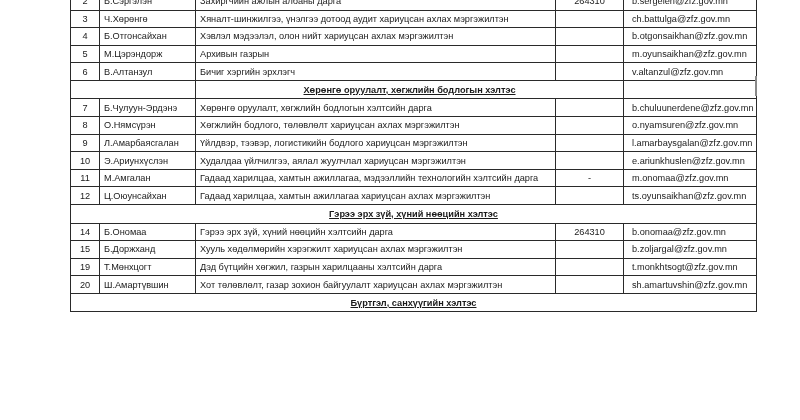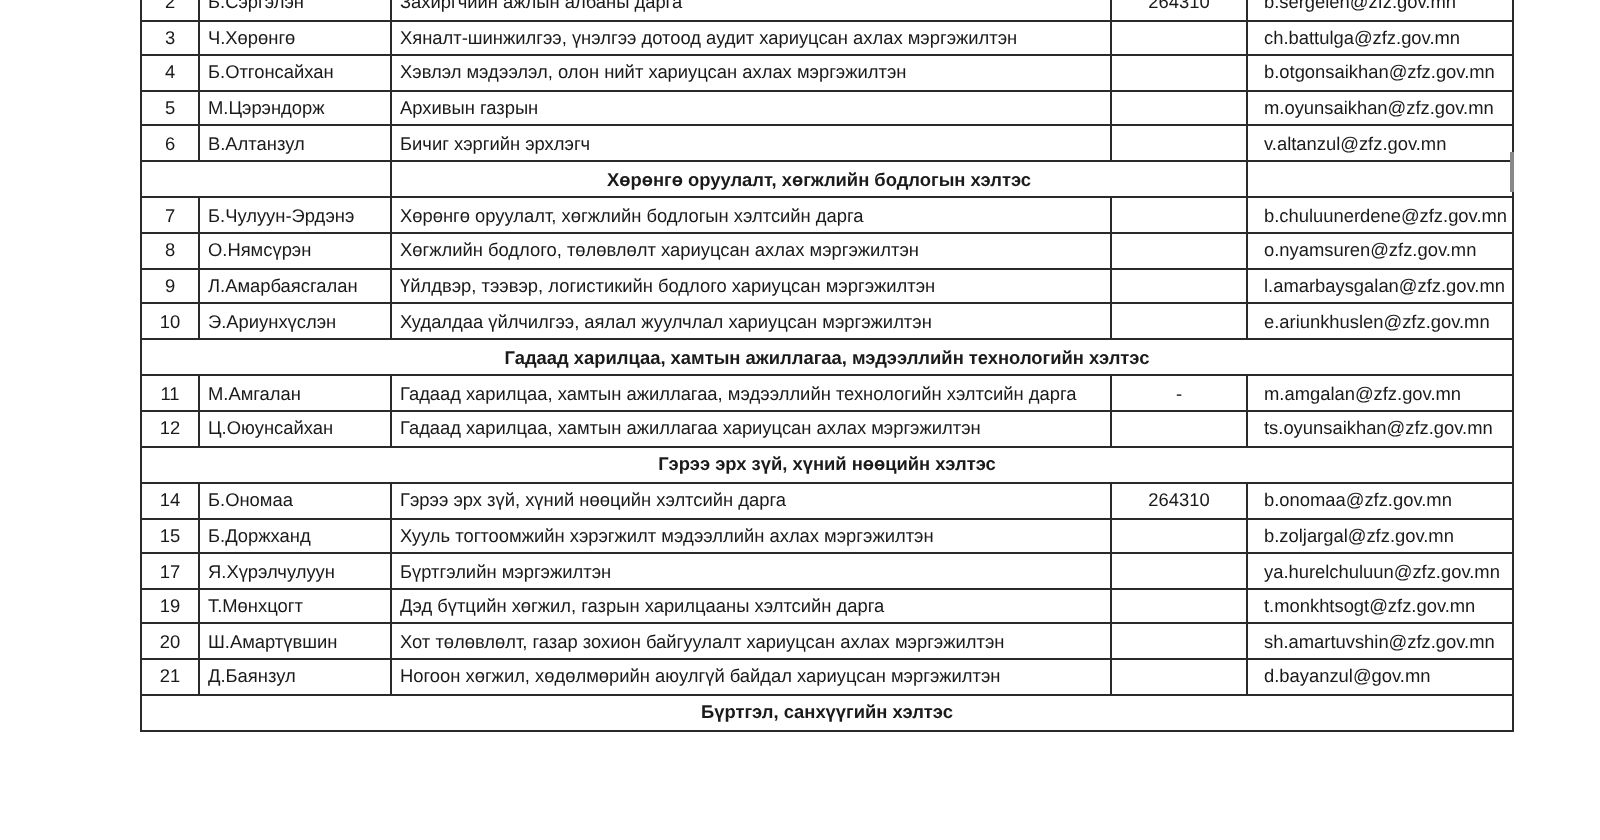--- a/index.html
+++ b/index.html
@@ -21,21 +21,21 @@
   }
   col.c-num { width: 29px; }
   col.c-name { width: 96px; }
   col.c-pos { width: 360px; }
   col.c-phone { width: 68px; }
   col.c-email { width: 133px; }
   td.num { text-align: center; padding: 0; }
   td.phone { text-align: center; padding: 0; }
   td.email { padding-left: 8px; }
   td.section { text-align: center; font-weight: bold; padding: 0; }
-  tr.sec td { height: 17.5px; }
+  tr.sec td { height: 17.5px; text-decoration: underline; }
   .edge-mark {
     position: absolute; left: 755px; top: 76px; width: 2px; height: 20px; background: #888;
   }
 </style>
 </head>
 <body>
 
 <div class="sheet">
   <table>
     <colgroup>
@@ -107,29 +107,26 @@
           <td class="phone"></td>
           <td class="email">l.amarbaysgalan@zfz.gov.mn</td>
         </tr>
         <tr>
           <td class="num">10</td>
           <td>Э.Ариунхүслэн</td>
           <td>Худалдаа үйлчилгээ, аялал жуулчлал хариуцсан мэргэжилтэн</td>
           <td class="phone"></td>
           <td class="email">e.ariunkhuslen@zfz.gov.mn</td>
         </tr>
-        <tr class="sec">
-          <td class="section" colspan="5">Гадаад харилцаа, хамтын ажиллагаа, мэдээллийн технологийн хэлтэс</td>
-        </tr>
         <tr>
           <td class="num">11</td>
           <td>М.Амгалан</td>
           <td>Гадаад харилцаа, хамтын ажиллагаа, мэдээллийн технологийн хэлтсийн дарга</td>
           <td class="phone">-</td>
-          <td class="email">m.amgalan@zfz.gov.mn</td>
+          <td class="email">m.onomaa@zfz.gov.mn</td>
         </tr>
         <tr>
           <td class="num">12</td>
           <td>Ц.Оюунсайхан</td>
           <td>Гадаад харилцаа, хамтын ажиллагаа хариуцсан ахлах мэргэжилтэн</td>
           <td class="phone"></td>
           <td class="email">ts.oyunsaikhan@zfz.gov.mn</td>
         </tr>
         <tr class="sec">
           <td class="section" colspan="5">Гэрээ эрх зүй, хүний нөөцийн хэлтэс</td>
@@ -137,51 +134,37 @@
         <tr>
           <td class="num">14</td>
           <td>Б.Ономаа</td>
           <td>Гэрээ эрх зүй, хүний нөөцийн хэлтсийн дарга</td>
           <td class="phone">264310</td>
           <td class="email">b.onomaa@zfz.gov.mn</td>
         </tr>
         <tr>
           <td class="num">15</td>
           <td>Б.Доржханд</td>
-          <td>Хууль тогтоомжийн хэрэгжилт мэдээллийн ахлах мэргэжилтэн</td>
+          <td>Хууль хөдөлмөрийн хэрэгжилт хариуцсан ахлах мэргэжилтэн</td>
           <td class="phone"></td>
           <td class="email">b.zoljargal@zfz.gov.mn</td>
-        </tr>
-        <tr>
-          <td class="num">17</td>
-          <td>Я.Хүрэлчулуун</td>
-          <td>Бүртгэлийн мэргэжилтэн</td>
-          <td class="phone"></td>
-          <td class="email">ya.hurelchuluun@zfz.gov.mn</td>
         </tr>
         <tr>
           <td class="num">19</td>
           <td>Т.Мөнхцогт</td>
           <td>Дэд бүтцийн хөгжил, газрын харилцааны хэлтсийн дарга</td>
           <td class="phone"></td>
           <td class="email">t.monkhtsogt@zfz.gov.mn</td>
         </tr>
         <tr>
           <td class="num">20</td>
           <td>Ш.Амартүвшин</td>
           <td>Хот төлөвлөлт, газар зохион байгуулалт хариуцсан ахлах мэргэжилтэн</td>
           <td class="phone"></td>
           <td class="email">sh.amartuvshin@zfz.gov.mn</td>
         </tr>
-        <tr>
-          <td class="num">21</td>
-          <td>Д.Баянзул</td>
-          <td>Ногоон хөгжил, хөдөлмөрийн аюулгүй байдал хариуцсан мэргэжилтэн</td>
-          <td class="phone"></td>
-          <td class="email">d.bayanzul@gov.mn</td>
-        </tr>
         <tr class="sec">
           <td class="section" colspan="5">Бүртгэл, санхүүгийн хэлтэс</td>
         </tr>
       </tbody>
   </table>
 </div>
 <div class="edge-mark"></div>
 
 </body></html>

